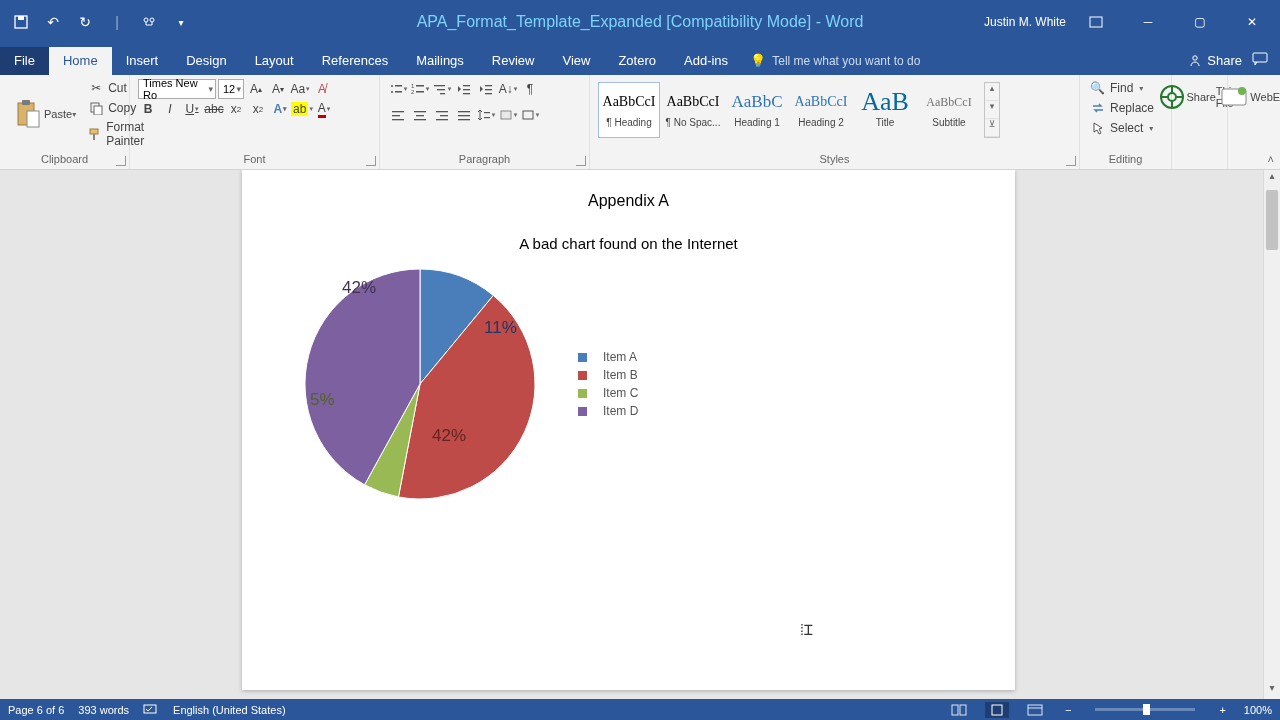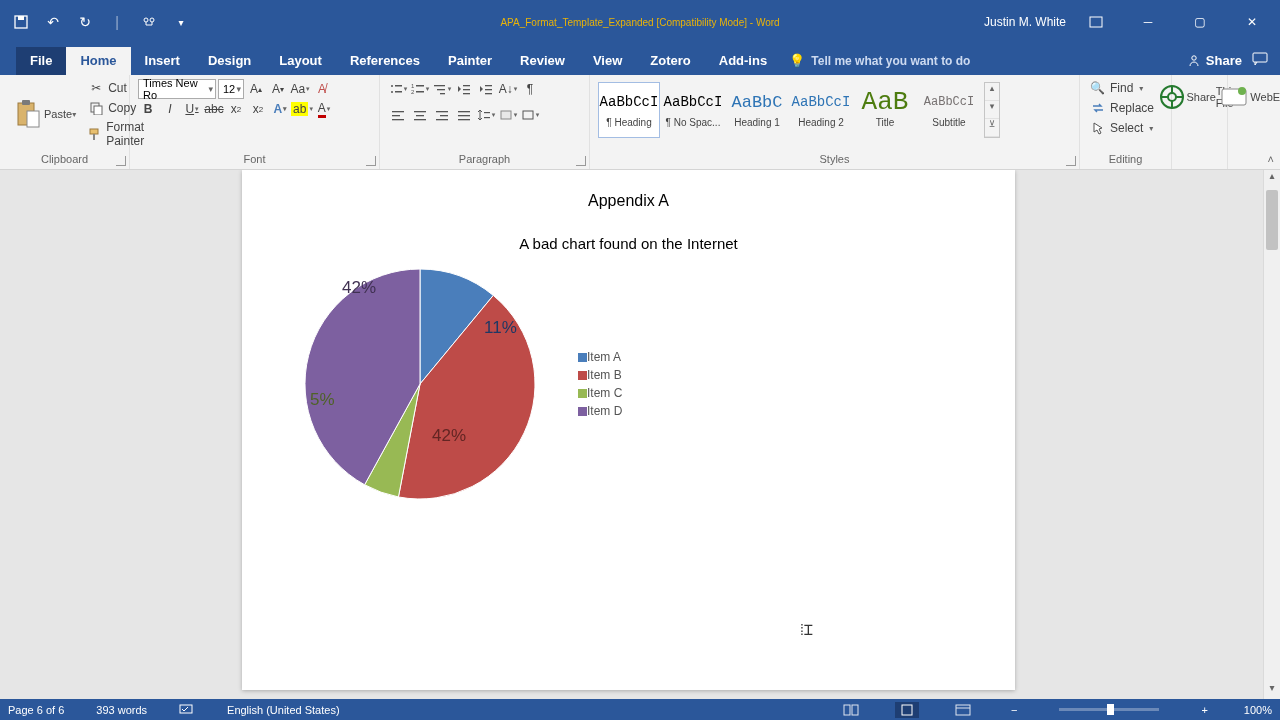--- a/index.html
+++ b/index.html
@@ -3,26 +3,26 @@
 <meta charset="utf-8">
 <style>
   * { box-sizing: border-box; margin: 0; padding: 0; font-family: "Segoe UI", Arial, sans-serif; }
   html, body { width: 1280px; height: 720px; overflow: hidden; background: #000; }
   .app { width: 1280px; height: 720px; display: flex; flex-direction: column; }
 
   
   .titlebar { height: 44px; background: #2b579a; color: #fff; display: flex; align-items: center; position: relative; }
   .qat { display: flex; align-items: center; gap: 10px; padding-left: 10px; }
   .qat .qat-btn { width: 22px; height: 22px; display:flex; align-items:center; justify-content:center; color:#fff; font-size:14px; cursor:pointer; }
-  .title-center { position:absolute; left:50%; transform:translateX(-50%); font-size:10px; color:#eab308; }
+  .title-center { position:absolute; left:50%; transform:translateX(-50%); font-size:16px; color:#7dd3fc; }
   .title-right { margin-left:auto; display:flex; align-items:center; gap:8px; padding-right:6px; font-size:12px; }
   .winbtn { width:44px; height:28px; display:flex; align-items:center; justify-content:center; cursor:pointer; }
 
   
-  .tabs { height: 31px; background:#2b579a; display:flex; align-items:flex-end; padding-left:16px;font-weight:bold; }
+  .tabs { height: 31px; background:#2b579a; display:flex; align-items:flex-end; padding-left:0; }
   .tab { padding: 6px 14px 7px; font-size:13px; color:#fff; cursor:pointer; }
   .tab.file { background:#1e3e73; }
   .tab.active { background:#f3f3f3; color:#2b579a; }
   .tell-me { margin-left:8px; color:#cddaf0; font-size:12px; display:flex; align-items:center; gap:6px; padding-bottom:7px; }
   .tell-me .bulb { font-size:13px; }
   .share-area { margin-left:auto; display:flex; align-items:center; gap:10px; padding-right:12px; color:#fff; font-size:13px; padding-bottom:6px; }
 
   
   .ribbon { height: 95px; background:#f3f3f3; border-bottom:1px solid #d4d4d4; display:flex; position:relative; }
   .group { border-right:1px solid #e1e1e1; padding:4px 8px 2px; display:flex; flex-direction:column; justify-content:space-between; position:relative; }
@@ -53,21 +53,21 @@
   .strike { text-decoration:line-through; }
 
   
   .para-body { display:flex; flex-direction:column; gap:6px; }
   .para-row { display:flex; align-items:center; gap:2px; }
 
   
   .styles-body { display:flex; align-items:center; gap:2px; height:62px; }
   .style-item { width:62px; height:56px; border:1px solid transparent; text-align:center; cursor:pointer; padding-top:4px; }
   .style-item.sel { border-color:#a3bde3; background:#fff; }
-  .style-prev { font-family:Liberation Mono, monospace; height:30px; display:flex; align-items:center; justify-content:center; }
+  .style-prev { font-family:Liberation Serif, serif; height:30px; display:flex; align-items:center; justify-content:center; }
   .style-name { font-size:10px; color:#444; }
   .styles-more { width:16px; display:flex; flex-direction:column; border:1px solid #c5c5c5; margin-left:2px; }
   .styles-more div { height:18px; text-align:center; font-size:9px; color:#666; cursor:pointer; border-bottom:1px solid #e1e1e1; }
 
   
   .editing-body { display:flex; flex-direction:column; gap:2px; }
 
   
   .endgroups { display:flex; }
   .collapse-ribbon { position:absolute; right:6px; bottom:4px; font-size:11px; color:#666; cursor:pointer; }
@@ -75,30 +75,30 @@
   
   .docarea { flex:1; background:#e6e6e6; position:relative; overflow:hidden; }
   .page { position:absolute; left:242px; top:0; width:773px; height:520px; background:#fff; box-shadow:0 1px 4px rgba(0,0,0,0.25); }
   .page-content { padding:22px 40px; font-family:"Times New Roman", serif; color:#000; }
   .appendix-title { text-align:center; font-size:16px; margin-bottom:16px; }
   .appendix-sub { text-align:center; font-size:15px; margin-bottom:14px;margin-top:25px; }
   .chart-wrap { display:flex; align-items:center; gap:40px; margin-left:20px; }
   .pie-holder { position:relative; width:236px; height:236px; }
   .pie-lbl { position:absolute; font-size:17px; }
   .legend { font-family:Calibri, Arial, sans-serif; font-size:12px; color:#555; }
-  .legend-row { display:flex; align-items:center; gap:0; margin:4px 0; }
+  .legend-row { display:flex; align-items:center; gap:16px; margin:4px 0; }
   .swatch { width:9px; height:9px; }
   .cursor-mark { position:absolute; left:800px; top:452px; font-size:14px; color:#333; }
 
   .vscroll { position:absolute; right:0; top:0; bottom:0; width:17px; background:#f0f0f0; border-left:1px solid #dadada; }
   .vscroll .up, .vscroll .dn { height:17px; text-align:center; font-size:10px; color:#666; cursor:pointer; }
   .vscroll .thumb { position:absolute; left:2px; right:2px; top:20px; height:60px; background:#c2c2c2; border-radius:2px; }
 
   
-  .statusbar { height:21px; background:#2b579a; color:#fff; font-size:11px; display:flex; align-items:center; padding:0 8px; gap:32px; }
+  .statusbar { height:21px; background:#2b579a; color:#fff; font-size:11px; display:flex; align-items:center; padding:0 8px; gap:14px; }
   .statusbar .spacer { flex:1; }
   .viewbtn { width:24px; height:16px; display:flex; align-items:center; justify-content:center; cursor:pointer; opacity:0.85; }
   .viewbtn.active { background:#1e3e73; opacity:1; }
   .zoom-slider { width:100px; height:3px; background:#6b89b8; position:relative; margin:0 6px; }
   .zoom-slider .knob { position:absolute; left:48px; top:-4px; width:7px; height:11px; background:#fff; }
   .zm { cursor:pointer; padding:0 4px; }
 </style>
 </head>
 <body>
 
@@ -138,21 +138,21 @@
     </div>
   </div>
 
   <div class="tabs">
     <div class="tab file">File</div>
     <div class="tab active">Home</div>
     <div class="tab">Insert</div>
     <div class="tab">Design</div>
     <div class="tab">Layout</div>
     <div class="tab">References</div>
-    <div class="tab">Painter</div>
+    <div class="tab">Mailings</div>
     <div class="tab">Review</div>
     <div class="tab">View</div>
     <div class="tab">Zotero</div>
     <div class="tab">Add-ins</div>
     <div class="tell-me">
         <span class="bulb">💡</span>
         <span>Tell me what you want to do</span>
       </div>
     <div class="share-area">
       <span style="display:flex;align-items:center;gap:5px;">
@@ -352,21 +352,21 @@
           </div>
           <div class="style-item">
             <div class="style-prev" style="font-size:17px;color:#2e74b5">AaBbC</div>
             <div class="style-name">Heading 1</div>
           </div>
           <div class="style-item">
             <div class="style-prev" style="font-size:14px;color:#2e74b5">AaBbCcI</div>
             <div class="style-name">Heading 2</div>
           </div>
           <div class="style-item">
-            <div class="style-prev" style="font-size:26px;color:#4d7c0f">AaB</div>
+            <div class="style-prev" style="font-size:26px;color:#0369a1">AaB</div>
             <div class="style-name">Title</div>
           </div>
           <div class="style-item">
             <div class="style-prev" style="font-size:12px;color:#767171">AaBbCcI</div>
             <div class="style-name">Subtitle</div>
           </div>
           <div class="styles-more">
             <div>▴</div>
             <div>▾</div>
             <div>⊻</div>

